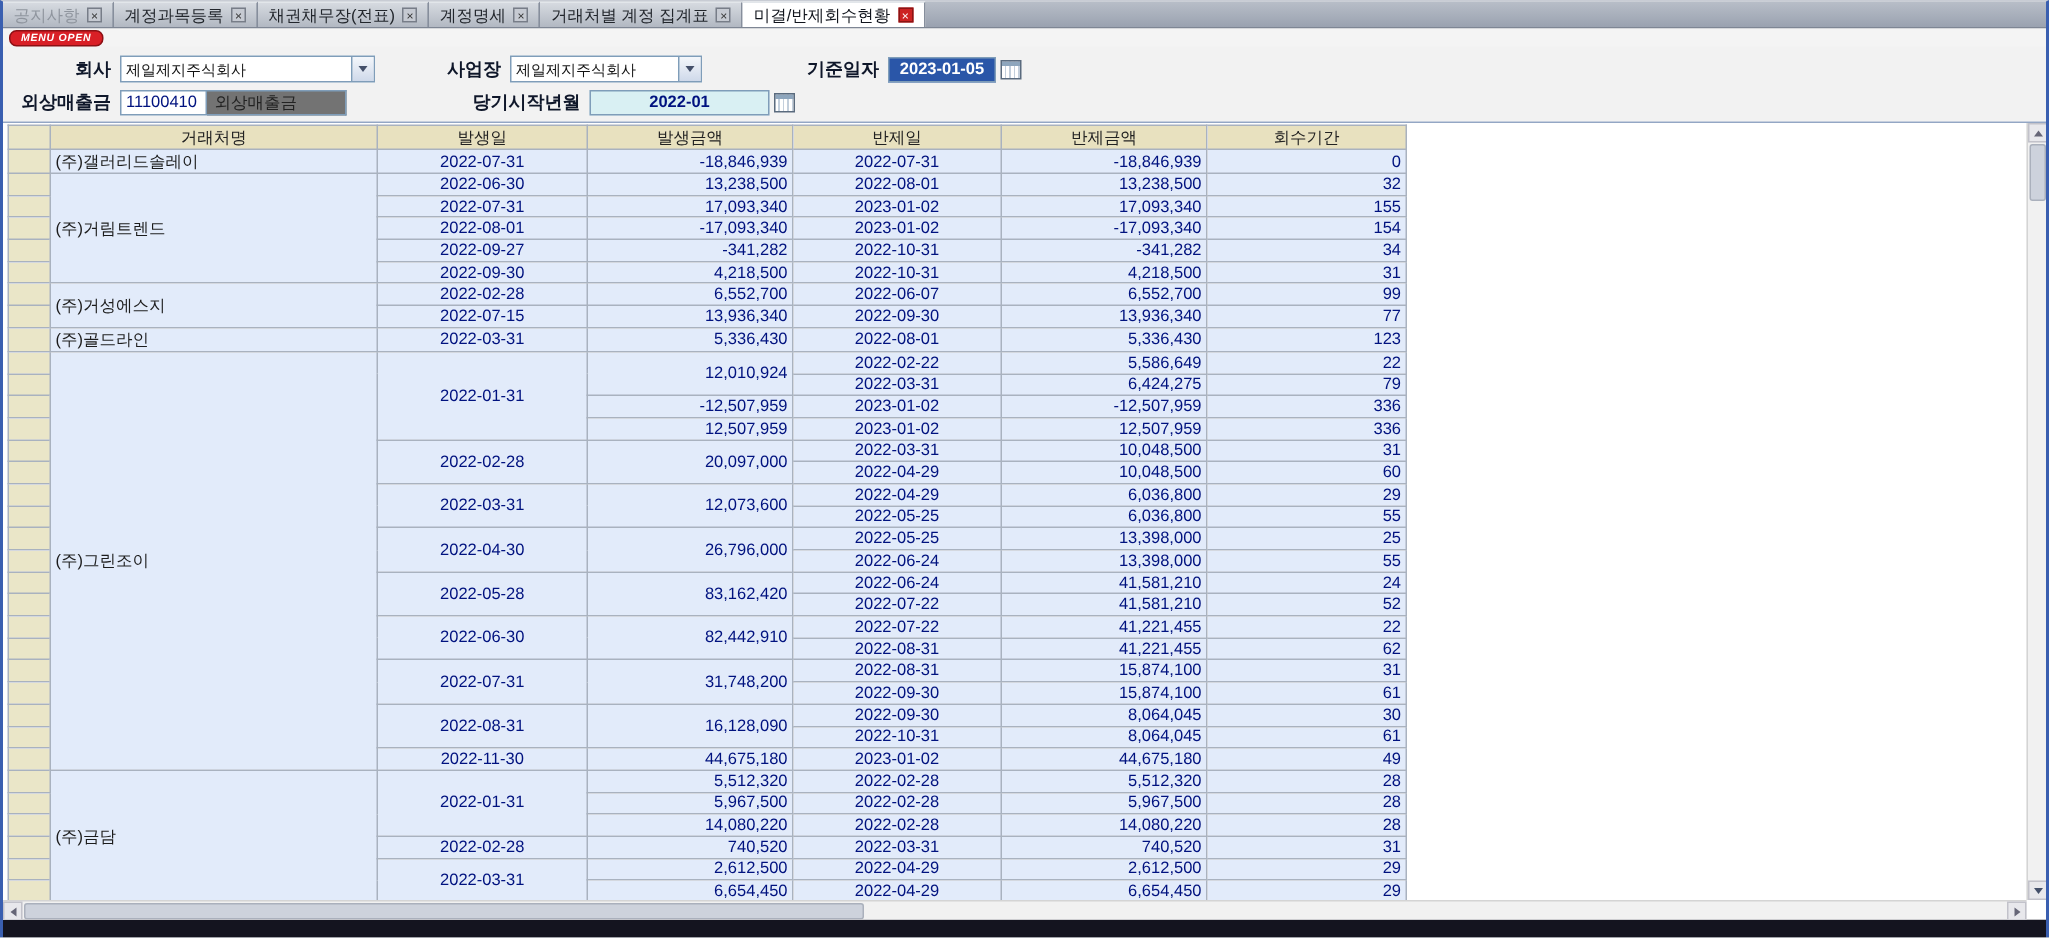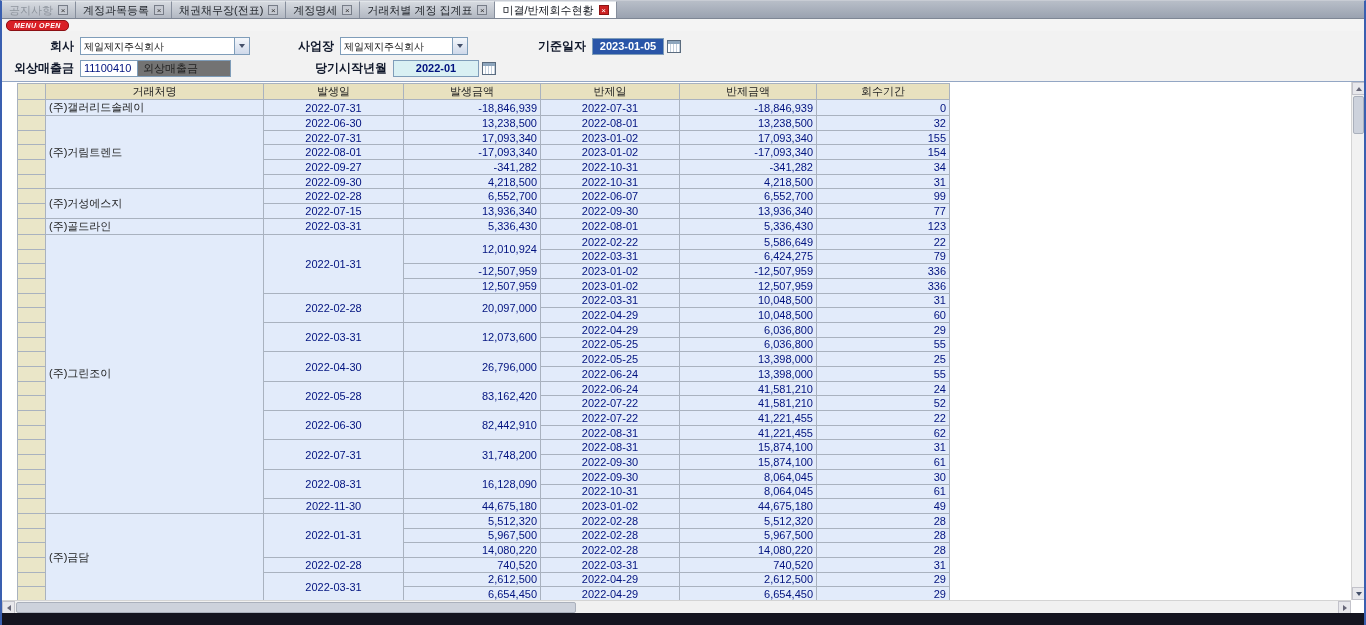--- a/index.html
+++ b/index.html
@@ -51,21 +51,21 @@
   .acct-name { height:17px; border:1px solid #7f9db9; border-left:none; background:#737373; font-size:11px;
                color:#222; display:flex; align-items:center; padding-left:5px; }
   input.period-fld { background:#d9f0f3; text-align:center; font-weight:bold; }
   .cal-icon { width:14px; height:13px; margin-left:3px; border:1px solid #5a6b7e; background:
       linear-gradient(#8ea6bd,#8ea6bd) 0 0/100% 3px no-repeat,
       repeating-linear-gradient(90deg,#ffffff 0 2px,#c3cfdc 2px 3px);
       cursor:pointer; flex:0 0 14px; }
 
   
   .grid-wrap { flex:1 1 auto; background:#ffffff; border-top:1px solid #93a6c4; position:relative; overflow:hidden; }
-  table.grid { border-collapse:collapse; table-layout:fixed; margin:1px 0 0 15px; }
+  table.grid { border-collapse:collapse; table-layout:fixed; margin:1px 0 0 3px; }
   .grid td, .grid th { border:1px solid #a9b2bf; font-size:11px; height:14.7px; padding:0 3px;
                        overflow:hidden; white-space:nowrap; }
   .grid th { background:#e8e1bf; color:#222; font-weight:normal; text-align:center; height:15px; }
   .grid th.h-sel, .grid td.c-sel { background:#eae6c8; }
   .grid td { background:#e2ebfa; }
   .c-name { text-align:left; color:#1c1c1c; padding-left:4px; }
   .c-date { text-align:center; color:#00127f; }
   .c-amt  { text-align:right; color:#00127f; padding-right:5px; }
   .c-days { text-align:right; color:#00127f; padding-right:5px; }
 
@@ -141,21 +141,21 @@
       </div>
       <span class="flabel" style="width:76px;margin-left:42px">기준일자</span>
       <input class="fld date-sel" style="width: 72px; margin-left: 6px;" value="2023-01-05">
       <span class="cal-icon"></span>
     </div>
     <div class="form-row">
       <span class="flabel" style="width:72px">외상매출금</span>
       <input class="fld code-fld" style="width: 58px; margin-left: 6px;" value="11100410">
       <span class="acct-name" style="width:93px">외상매출금</span>
       <span class="flabel" style="width:92px;margin-left:64px">당기시작년월</span>
-      <input class="fld period-fld" style="width: 86px; margin-left: 6px;" value="2022-01">
+      <input class="fld period-fld" style="width: 120px; margin-left: 6px;" value="2022-01">
       <span class="cal-icon"></span>
     </div>
   </div>
 
   <div class="grid-wrap">
     <table class="grid">
       <colgroup>
         <col style="width:28px">
           <col style="width:218px">
           <col style="width:140px">

